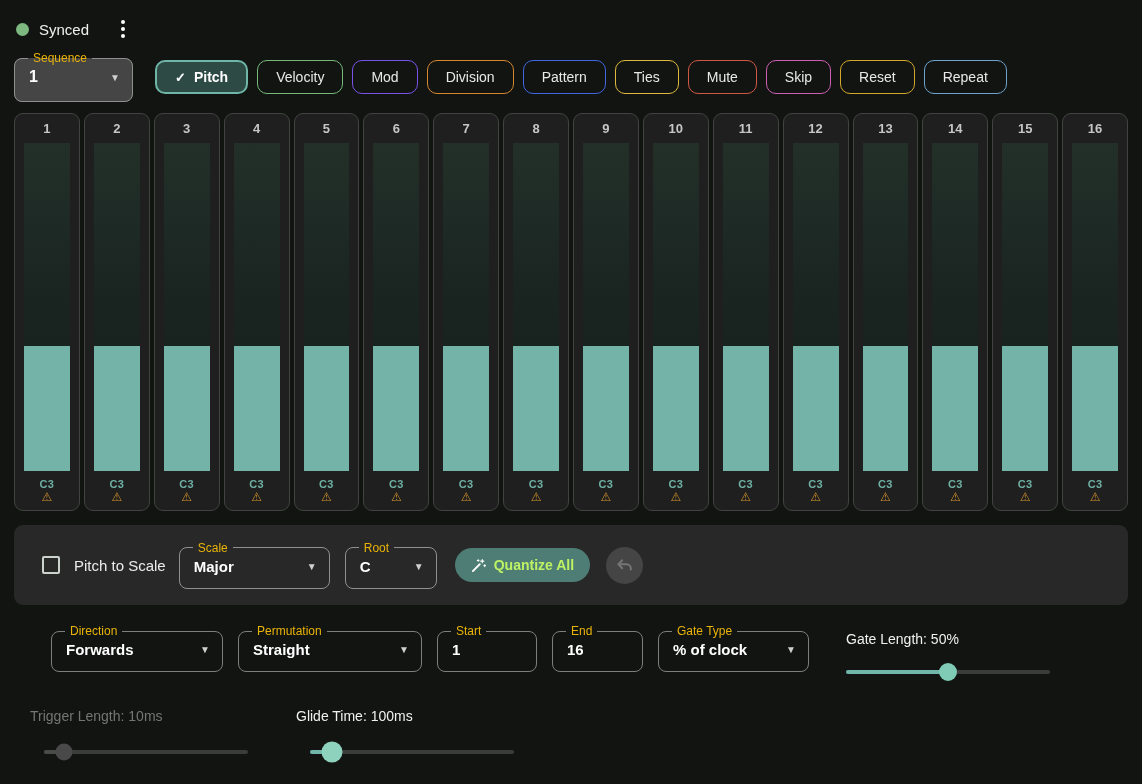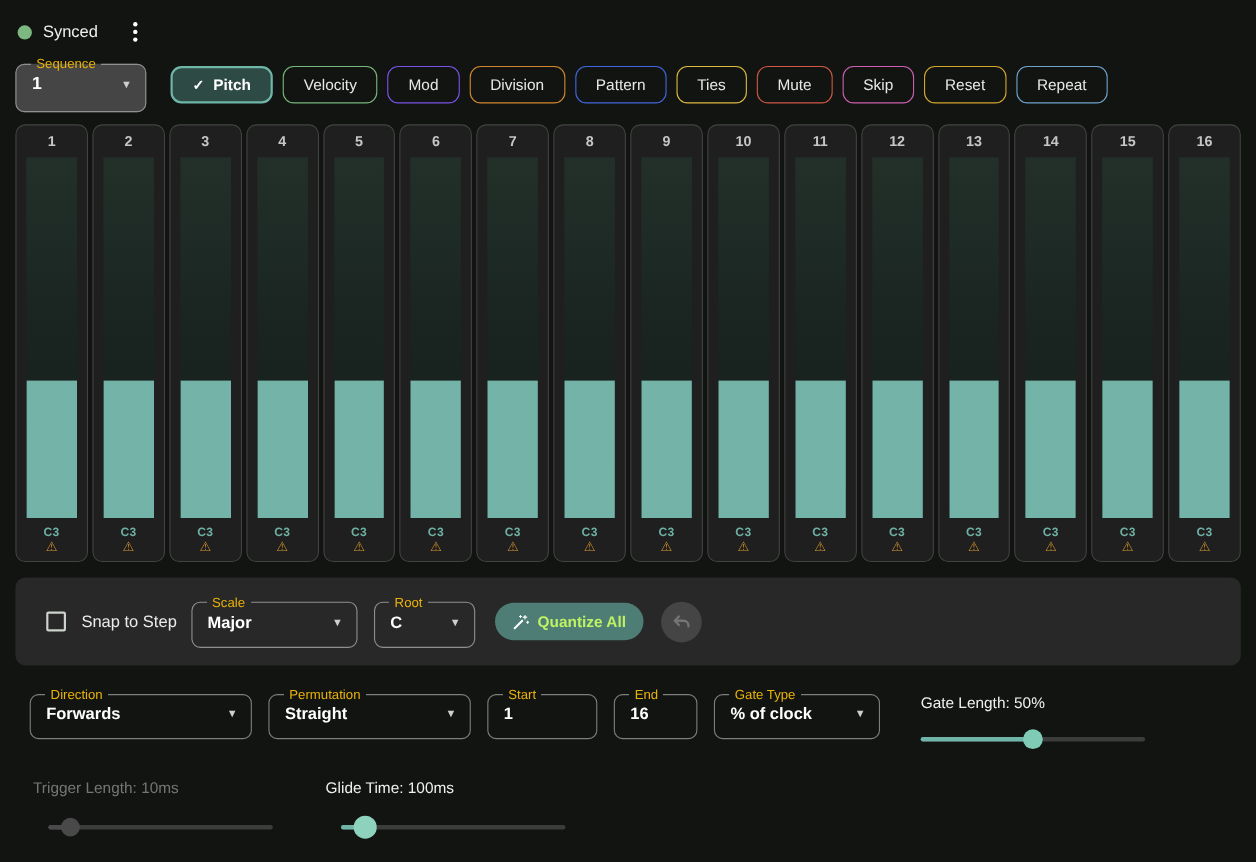--- a/index.html
+++ b/index.html
@@ -92,24 +92,24 @@
   }
   .undo-btn {
     margin-left: 16px; width: 37px; height: 37px; border-radius: 50%;
     background: #454545; border: none; display: flex; align-items: center; justify-content: center;
     cursor: default;
   }
 
   
   .playback { display: flex; align-items: flex-start; gap: 15px; margin: 20px 14px 0 14px; padding-left: 13px; }
   .playback fieldset.fs { height: 47px; border-color: #7e7e7e; }
-  .fs-direction { width: 202px; }
+  .fs-direction { width: 172px; margin-left: 24px; }
   .fs-permutation { width: 184px; }
   .fs-start { width: 100px; }
-  .fs-end { width: 76px; }
+  .fs-end { width: 91px; }
   .fs-gatetype { width: 151px; }
   .gate-block { margin-left: 22px; padding-top: 6px; }
   .slider-label { font-size: 14px; color: #f0f0f0; }
   .slider-label.disabled { color: #757575; }
 
   
   .slider { position: relative; width: 204px; height: 20px; cursor: pointer; }
   .slider .track { position: absolute; left: 0; right: 0; top: 50%; transform: translateY(-50%); height: 4px; border-radius: 2px; background: #3b3c3b; }
   .slider .fill  { position: absolute; left: 0; top: 50%; transform: translateY(-50%); height: 4px; border-radius: 2px; background: var(--accent, #6fb5a8); }
   .slider .thumb { position: absolute; top: 50%; transform: translate(-50%, -50%); width: 18px; height: 18px; border-radius: 50%; background: #7fcbb5; }
@@ -318,21 +318,21 @@
     <div class="step-track">
       <div class="step-fill" style="height: 38%;"></div>
     </div>
     <div class="step-note">C3</div>
     <div class="step-warn">⚠</div>
   </div>
     </div>
 
   <div class="scale-bar">
     <div class="checkbox" role="checkbox" aria-checked="false"></div>
-    <span class="snap-label">Snap to Step</span>
+    <span class="snap-label">Pitch to Scale</span>
     <fieldset class="fs scale-fs">
       <legend>Scale</legend>
       <div class="fs-row">
         <span class="fs-value">Major</span>
         <span class="fs-arrow">▼</span>
       </div>
     </fieldset>
     <fieldset class="fs root-fs">
       <legend>Root</legend>
       <div class="fs-row">

